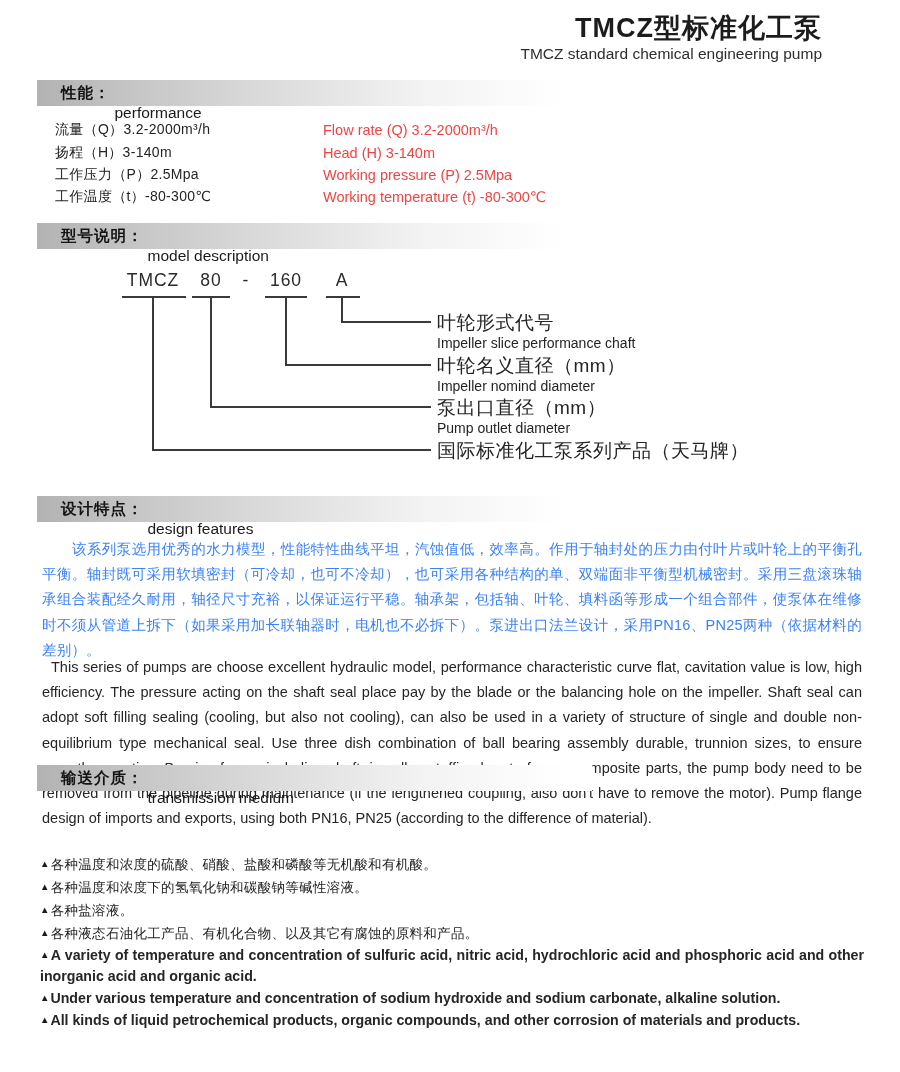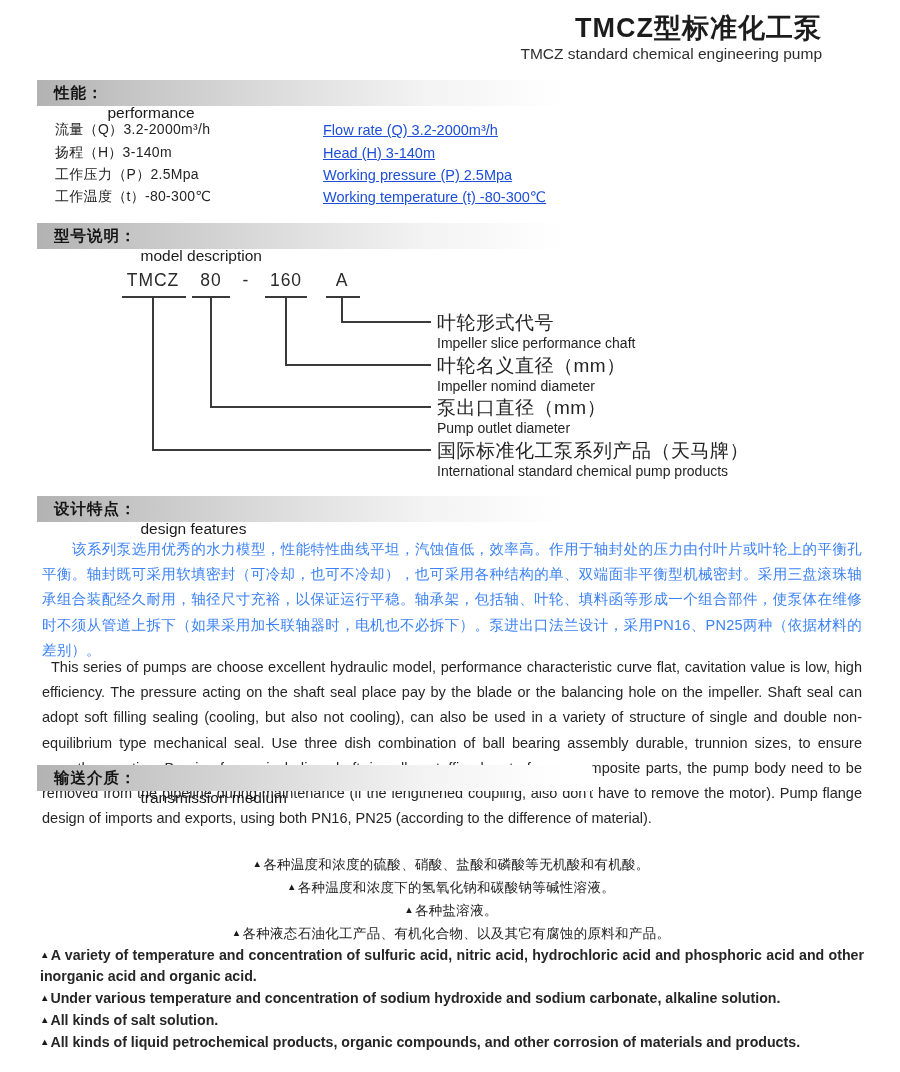--- a/index.html
+++ b/index.html
@@ -12,30 +12,30 @@
 
   
   .title-block { position: absolute; top: 12px; right: 78px; text-align: right; }
   .title-cn { font-size: 27px; font-weight: 600; color: #1c1c1c; letter-spacing: 1px; line-height: 32px; }
   .title-en { font-size: 15.5px; font-weight: 400; color: #2e2e2e; line-height: 20px; }
 
   
   .section-bar {
     position: absolute; left: 37px; width: 555px; height: 26px;
     background: linear-gradient(90deg, #b2b2b2 0%, #c6c6c6 18%, #dedede 45%, #f3f3f3 70%, #ffffff 95%);
-    display: flex; align-items: center; padding-left: 17px;
+    display: flex; align-items: center; padding-left: 24px;
   }
   .bar-cn { font-size: 15.5px; font-weight: 700; color: #141414; letter-spacing: 1px; }
   .bar-en { font-size: 15.5px; font-weight: 400; color: #1a1a1a; margin-left: 4px; margin-top: 39px; }
 
   
   .perf-list { position: absolute; top: 119px; left: 55px; width: 760px; }
   .perf-row { display: flex; height: 22.4px; align-items: center; }
   .perf-cn { width: 268px; font-size: 14px; color: #242424; letter-spacing: 0.3px; }
-  .perf-en { font-size: 14.5px; color: #1d4ed8; text-decoration: underline; }
+  .perf-en { font-size: 14.5px; color: #ef4444; }
 
   
   .diagram { position: absolute; top: 0; left: 0; width: 900px; height: 500px; pointer-events: none; }
   .code-part { position: absolute; top: 270px; transform: translateX(-50%); font-size: 17.5px; color: #2a2a2a; letter-spacing: 1px; font-weight: 500; }
   .dline { position: absolute; background: #3a3a3a; }
   .diag-label { position: absolute; left: 437px; }
   .diag-label .lab-cn { font-size: 19px; color: #242424; line-height: 21.3px; letter-spacing: 0.5px; }
   .diag-label .lab-en { font-size: 14px; color: #242424; line-height: 21.3px; }
 
   
@@ -45,21 +45,21 @@
     text-align: justify; text-indent: 30px; letter-spacing: 0.2px;
   }
   .para-en {
     position: absolute; top: 655px; left: 42px; width: 820px;
     font-size: 14.5px; line-height: 25.2px; color: #262626;
     text-align: justify; text-indent: 9px;
   }
 
   
   .bullets-cn { position: absolute; top: 853px; left: 40px; width: 822px; }
-  .bullets-cn .bullet-item { font-size: 13.5px; line-height: 22.4px; color: #222; letter-spacing: 0.3px; text-align: center; }
+  .bullets-cn .bullet-item { font-size: 13.5px; line-height: 22.4px; color: #222; letter-spacing: 0.3px; }
   .bullets-en { position: absolute; top: 944px; left: 40px; width: 824px; }
   .bullets-en .bullet-item { font-size: 14.2px; line-height: 21.4px; color: #262626; text-align: justify; font-weight: bold; }
   .tri { font-size: 9.5px; vertical-align: 1.5px; margin-right: 1px; color: #1a1a1a; }
 </style>
 </head>
 <body>
 
 <div class="title-block">
   <div class="title-cn">TMCZ型标准化工泵</div>
   <div class="title-en">TMCZ standard chemical engineering pump</div>
@@ -123,21 +123,20 @@
   <div class="diag-label" style="top:355px;">
     <div class="lab-cn">叶轮名义直径（mm）</div>
     <div class="lab-en">Impeller nomind diameter</div>
   </div>
   <div class="diag-label" style="top:397px;">
     <div class="lab-cn">泵出口直径（mm）</div>
     <div class="lab-en">Pump outlet diameter</div>
   </div>
   <div class="diag-label" style="top:440px;">
     <div class="lab-cn">国际标准化工泵系列产品（天马牌）</div>
-    <div class="lab-en">International standard chemical pump products</div>
   </div>
 </div>
 
 <div class="section-bar" style="top:496px;">
   <span class="bar-cn">设计特点：</span>
   <span class="bar-en">design features</span>
 </div>
 <div class="para-cn">该系列泵选用优秀的水力模型，性能特性曲线平坦，汽蚀值低，效率高。作用于轴封处的压力由付叶片或叶轮上的平衡孔平衡。轴封既可采用软填密封（可冷却，也可不冷却），也可采用各种结构的单、双端面非平衡型机械密封。采用三盘滚珠轴承组合装配经久耐用，轴径尺寸充裕，以保证运行平稳。轴承架，包括轴、叶轮、填料函等形成一个组合部件，使泵体在维修时不须从管道上拆下（如果采用加长联轴器时，电机也不必拆下）。泵进出口法兰设计，采用PN16、PN25两种（依据材料的差别）。</div>
 <div class="para-en">This series of pumps are choose excellent hydraulic model, performance characteristic curve flat, cavitation value is low, high efficiency. The pressure acting on the shaft seal place pay by the blade or the balancing hole on the impeller. Shaft seal can adopt soft filling sealing (cooling, but also not cooling), can also be used in a variety of structure of single and double non-equilibrium type mechanical seal. Use three dish combination of ball bearing assembly durable, trunnion sizes, to ensure smooth operation. Bearing frame, including shaft, impeller, stuffing box to form a composite parts, the pump body need to be removed from the pipeline during maintenance (if the lengthened coupling, also don't have to remove the motor). Pump flange design of imports and exports, using both PN16, PN25 (according to the difference of material).</div>
 
@@ -162,18 +161,15 @@
 </div>
 
 <div class="bullets-en">
   <div class="bullet-item">
     <span class="tri">▲</span><span>A variety of temperature and concentration of sulfuric acid, nitric acid, hydrochloric acid and phosphoric acid and other inorganic acid and organic acid.</span>
   </div>
   <div class="bullet-item">
     <span class="tri">▲</span><span>Under various temperature and concentration of sodium hydroxide and sodium carbonate, alkaline solution.</span>
   </div>
   <div class="bullet-item">
-    <span class="tri">▲</span><span>All kinds of salt solution.</span>
-  </div>
-  <div class="bullet-item">
     <span class="tri">▲</span><span>All kinds of liquid petrochemical products, organic compounds, and other corrosion of materials and products.</span>
   </div>
 </div>
 
 </body></html>

